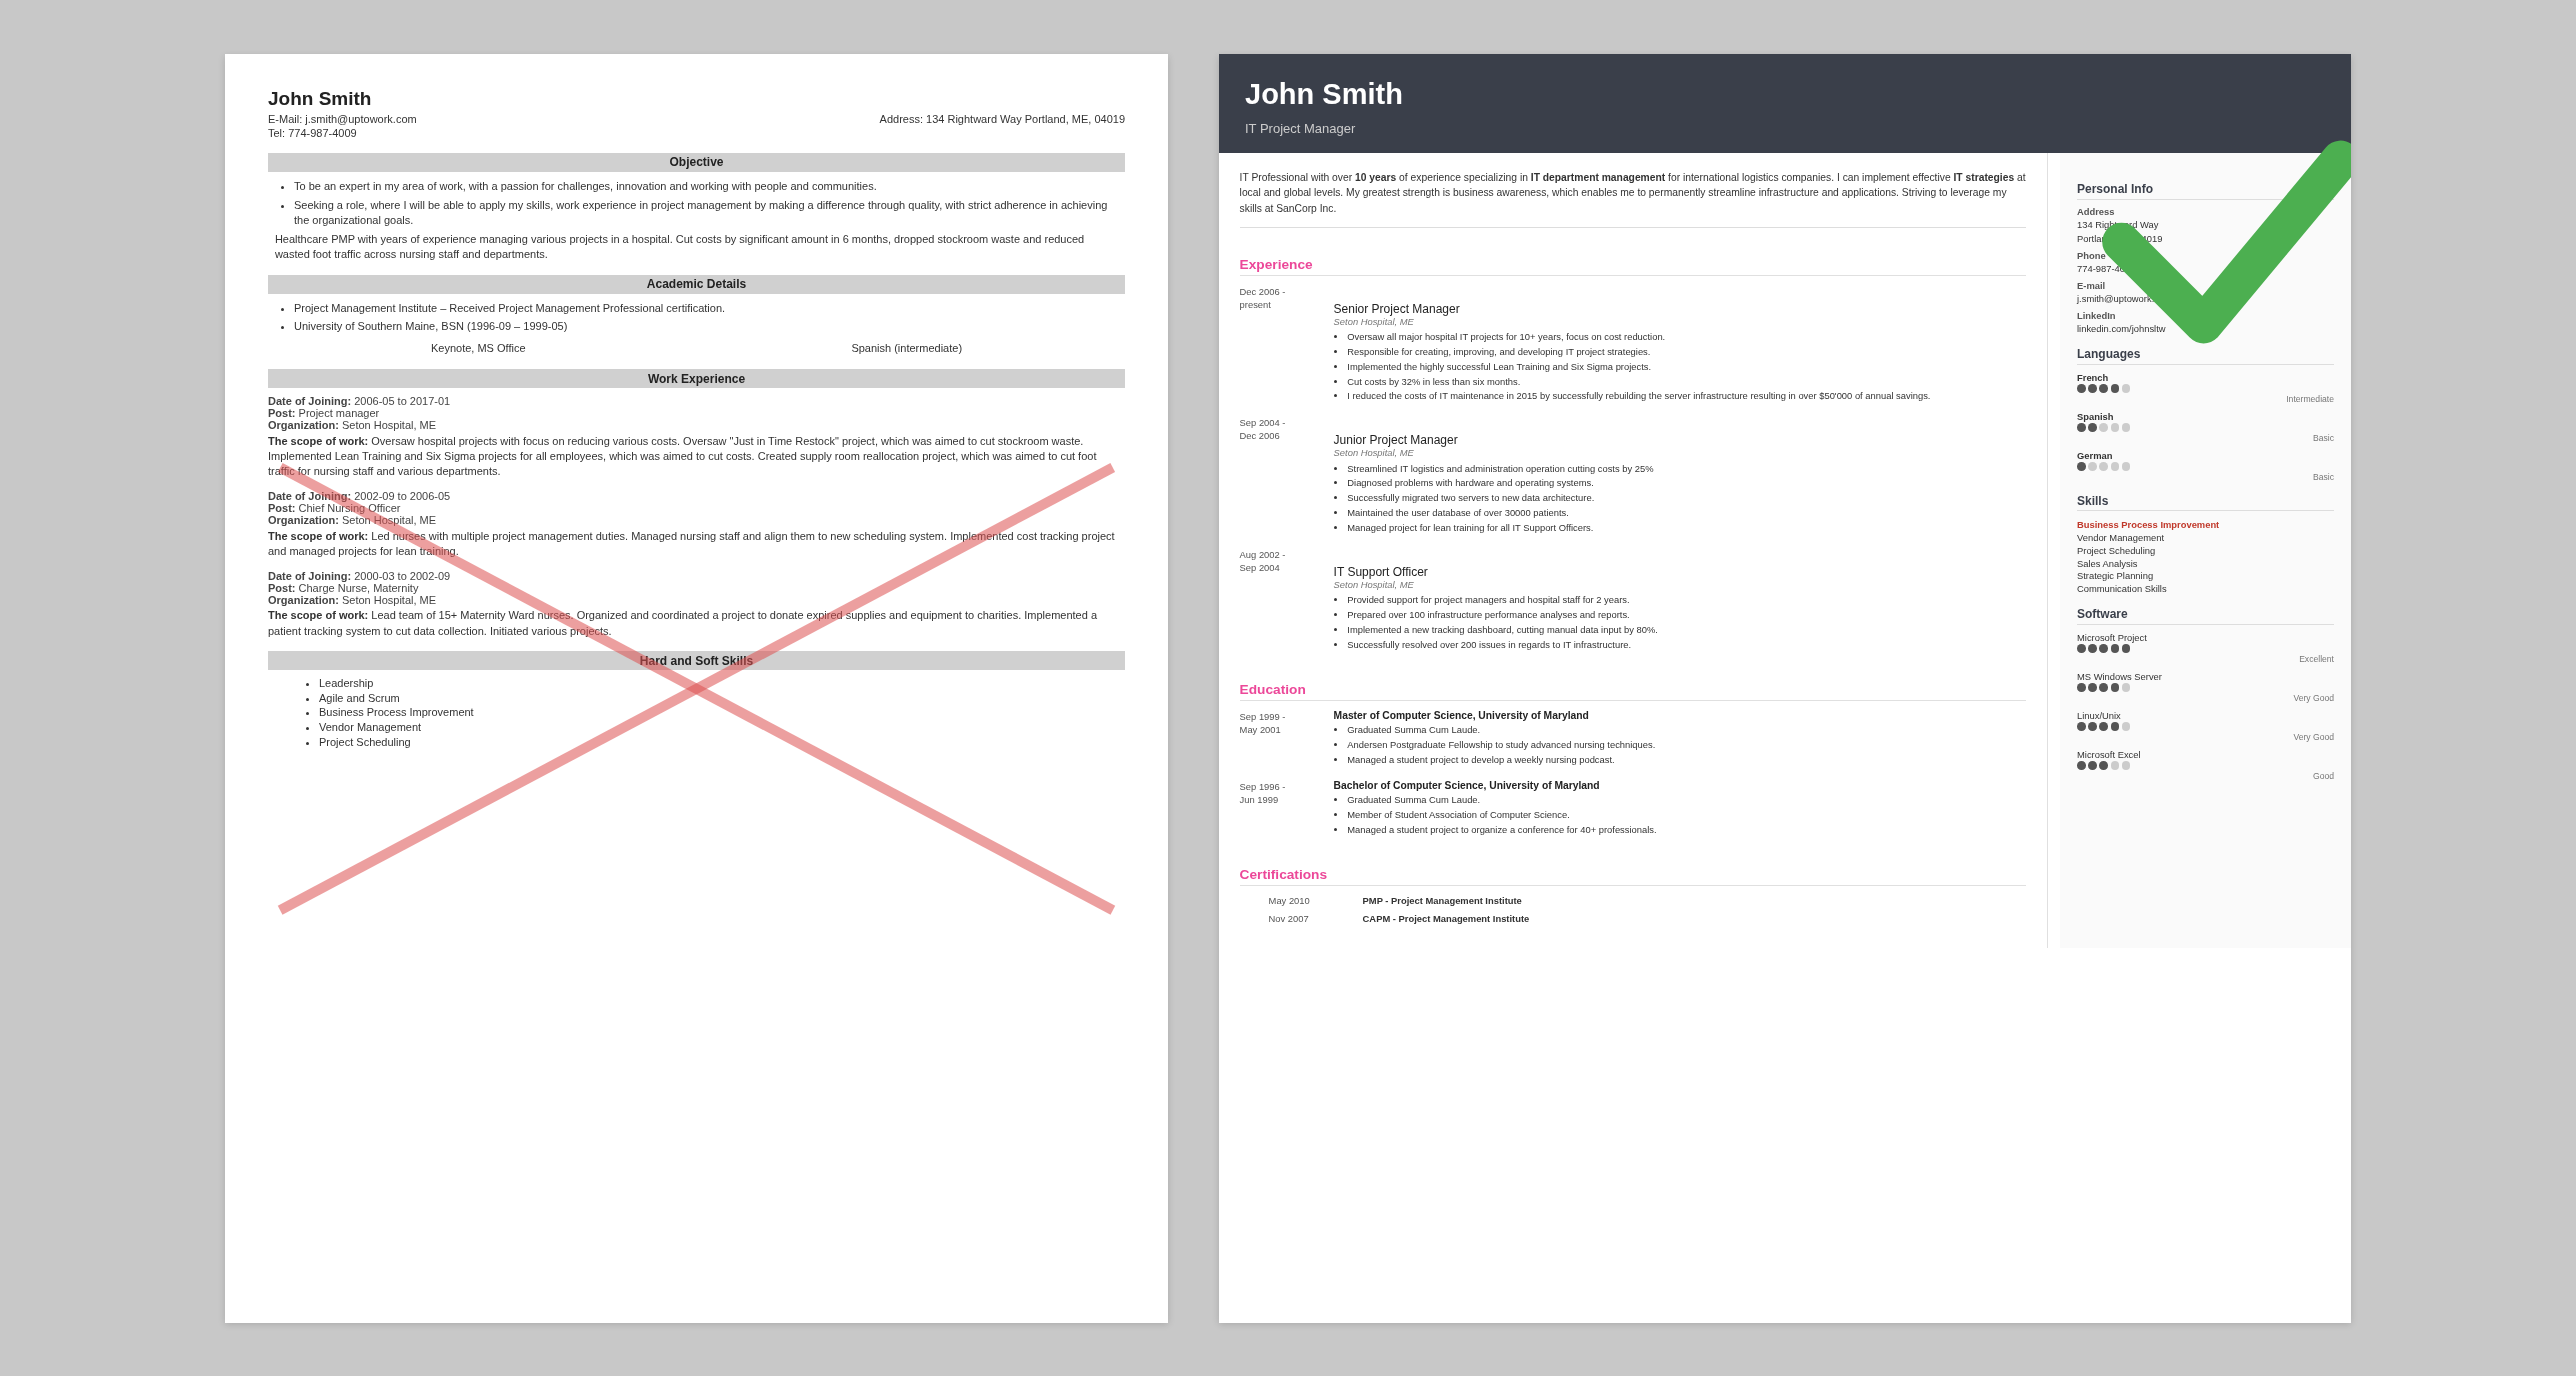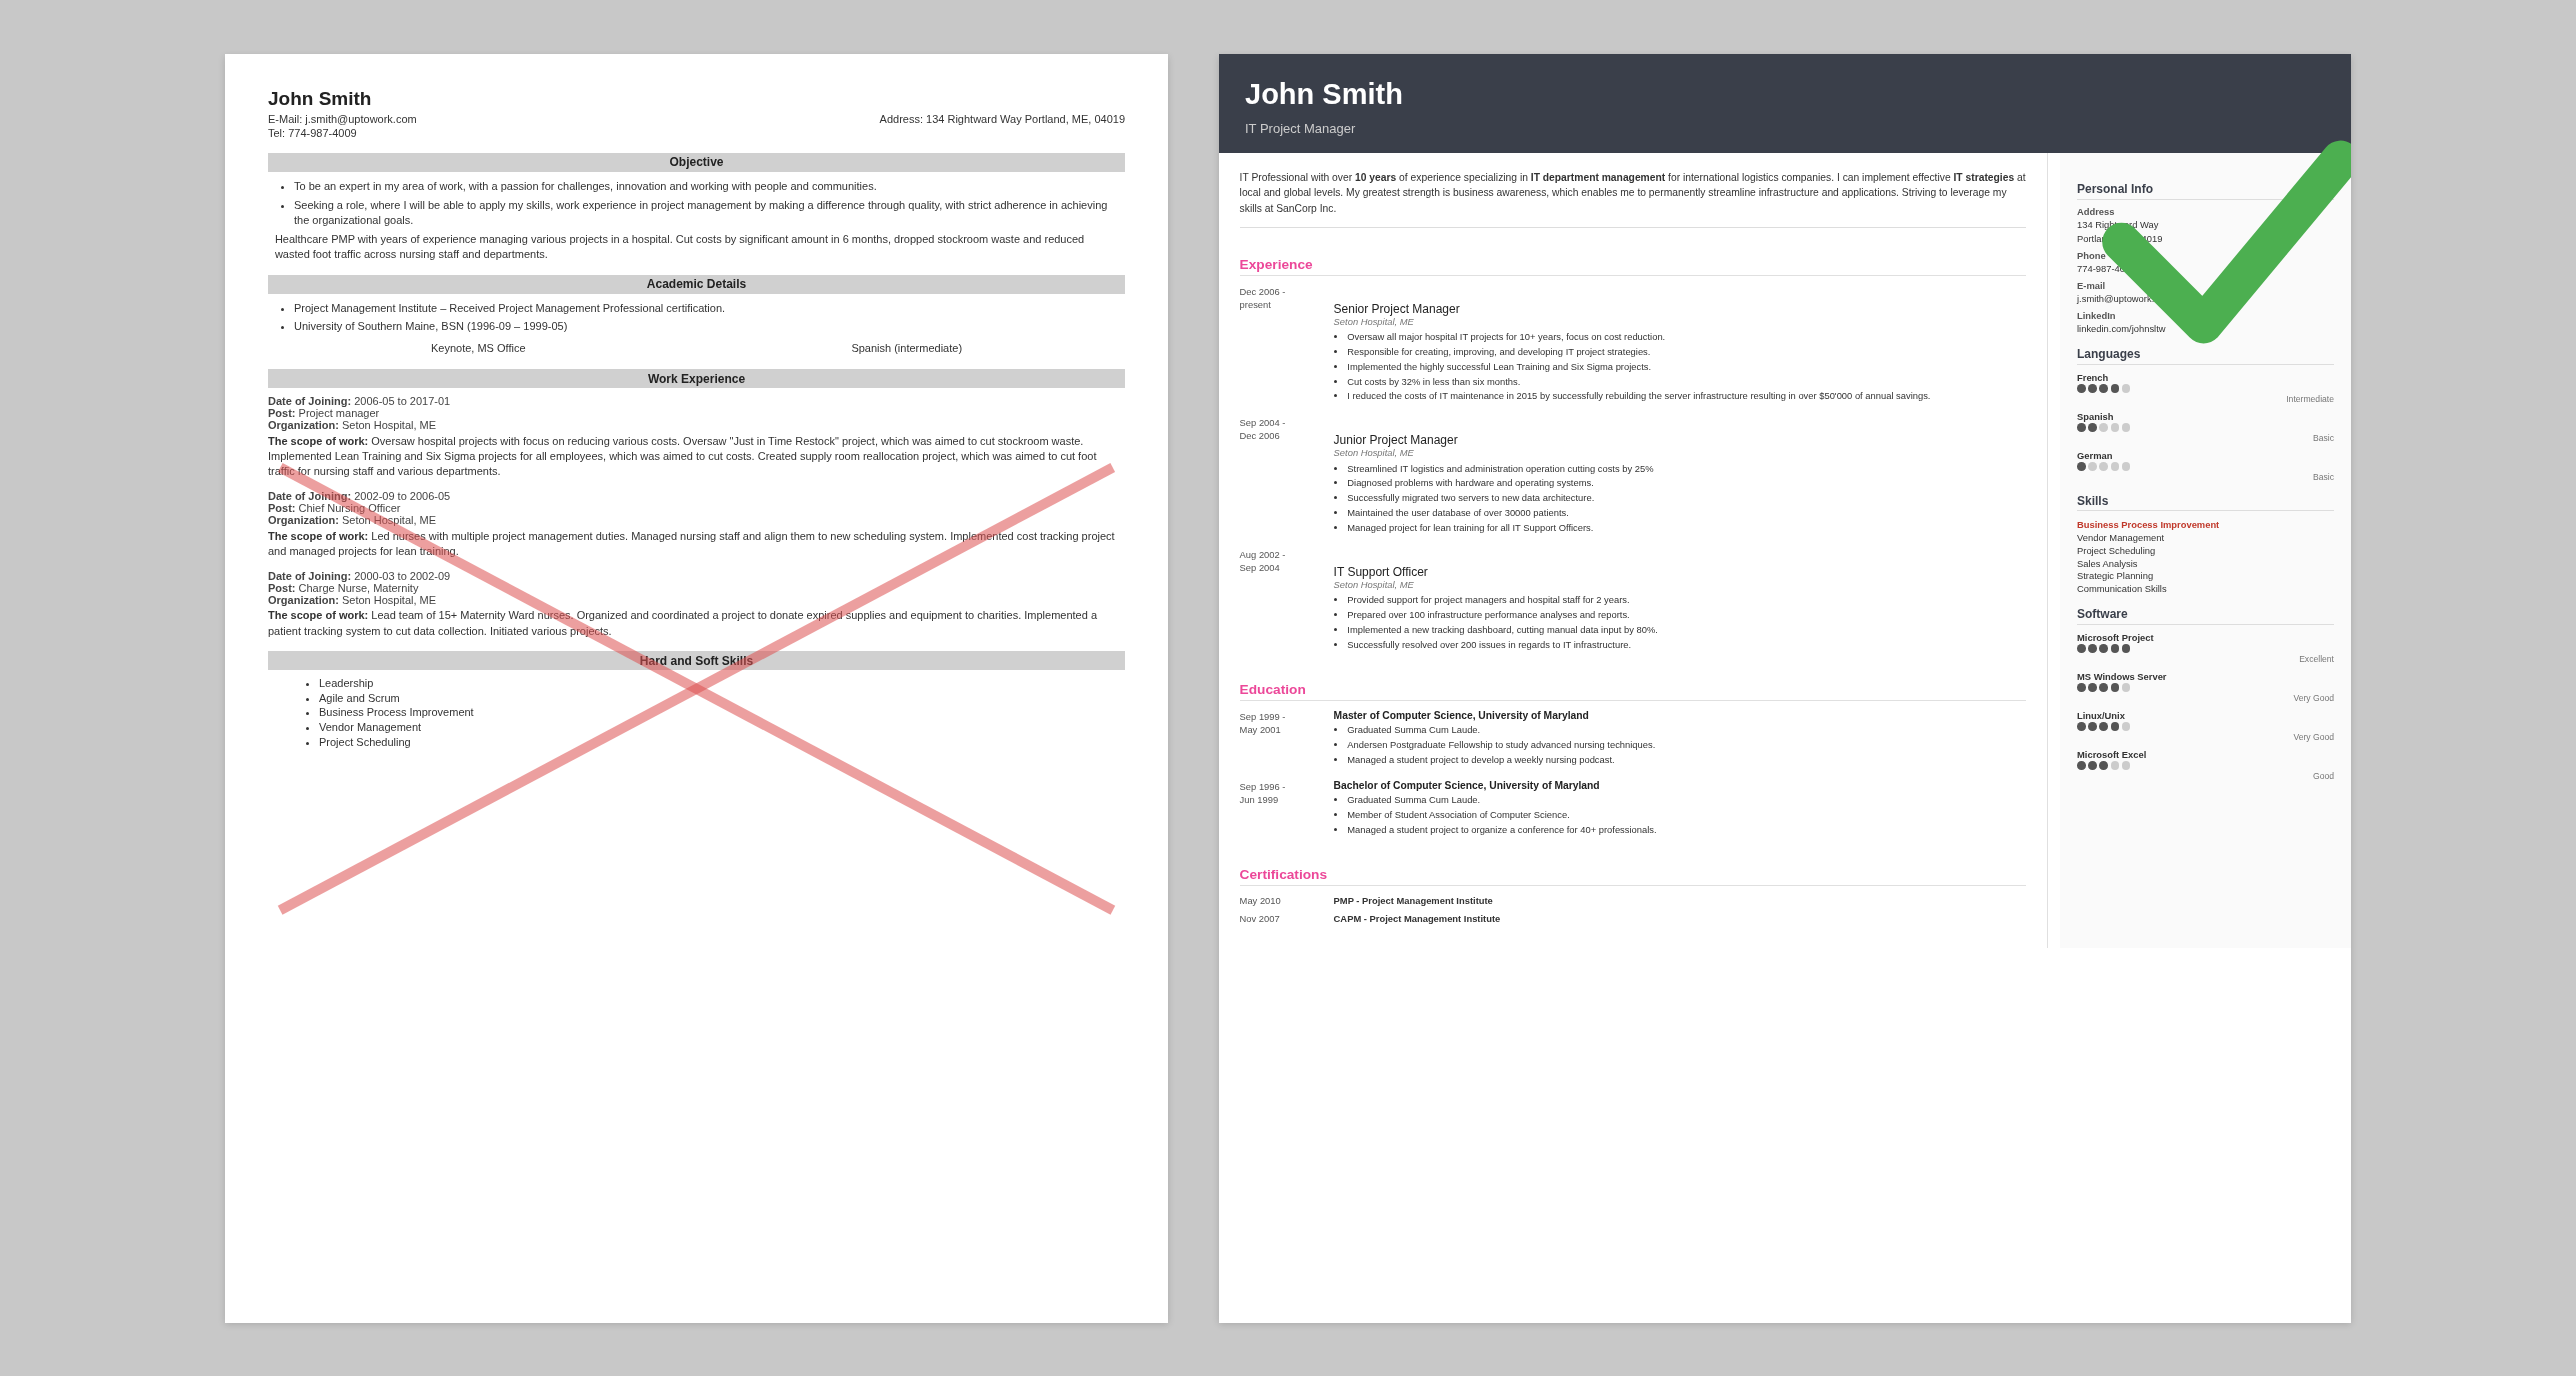--- a/index.html
+++ b/index.html
@@ -172,21 +172,21 @@
     .exp-bullets { padding-left: 13.7px; }
     .exp-bullets li { font-size: 9.4px; color: #333; line-height: 1.4; margin-bottom: 1.7px; }
 
     .edu-entry { display: flex; margin-bottom: 12px; }
     .edu-date { width: 94px; min-width: 94px; font-size: 9.4px; color: #555; line-height: 1.4; }
     .edu-content { flex: 1; }
     .edu-degree { font-size: 10.3px; font-weight: bold; color: #222; }
     .edu-bullets { padding-left: 13.7px; margin-top: 2.6px; }
     .edu-bullets li { font-size: 9.4px; color: #333; line-height: 1.4; margin-bottom: 1.7px; }
 
-    .cert-entry { display: flex; margin-bottom: 6.9px; }
+    .cert-entry { display: flex; margin-bottom: 6.9px; margin-left: 29px; }
     .cert-date { width: 94px; min-width: 94px; font-size: 9.4px; color: #555; }
     .cert-name { font-size: 9.4px; color: #333; font-weight: bold; }
 
     
     .sb-section-title {
       font-size: 12px;
       font-weight: bold;
       color: #3a3f4a;
       border-bottom: 0.9px solid #ddd;
       padding-bottom: 2.6px;
@@ -209,21 +209,21 @@
     .lang-level-row { display: flex; justify-content: flex-end; }
 
     .skill-item {
       font-size: 9.4px;
       color: #333;
       padding: 0.9px 0;
     }
     .skill-item.highlight { font-weight: bold; color: #c0392b; }
 
     .sw-item { margin-bottom: 6.9px; }
-    .sw-name { font-size: 9.4px; font-weight: bold; color: #333; }
+    .sw-name { font-size: 9.4px; font-weight: normal; color: #333; }
     .sw-dots { display: flex; gap: 2.6px; margin: 1.7px 0 0.9px 0; }
     .sw-level-row { display: flex; justify-content: flex-end; }
     .sw-level { font-size: 8.6px; color: #777; }
   </style>
 </head>
 <body>
 
 <div class="resume-left">
   <div class="red-x"></div>
 

